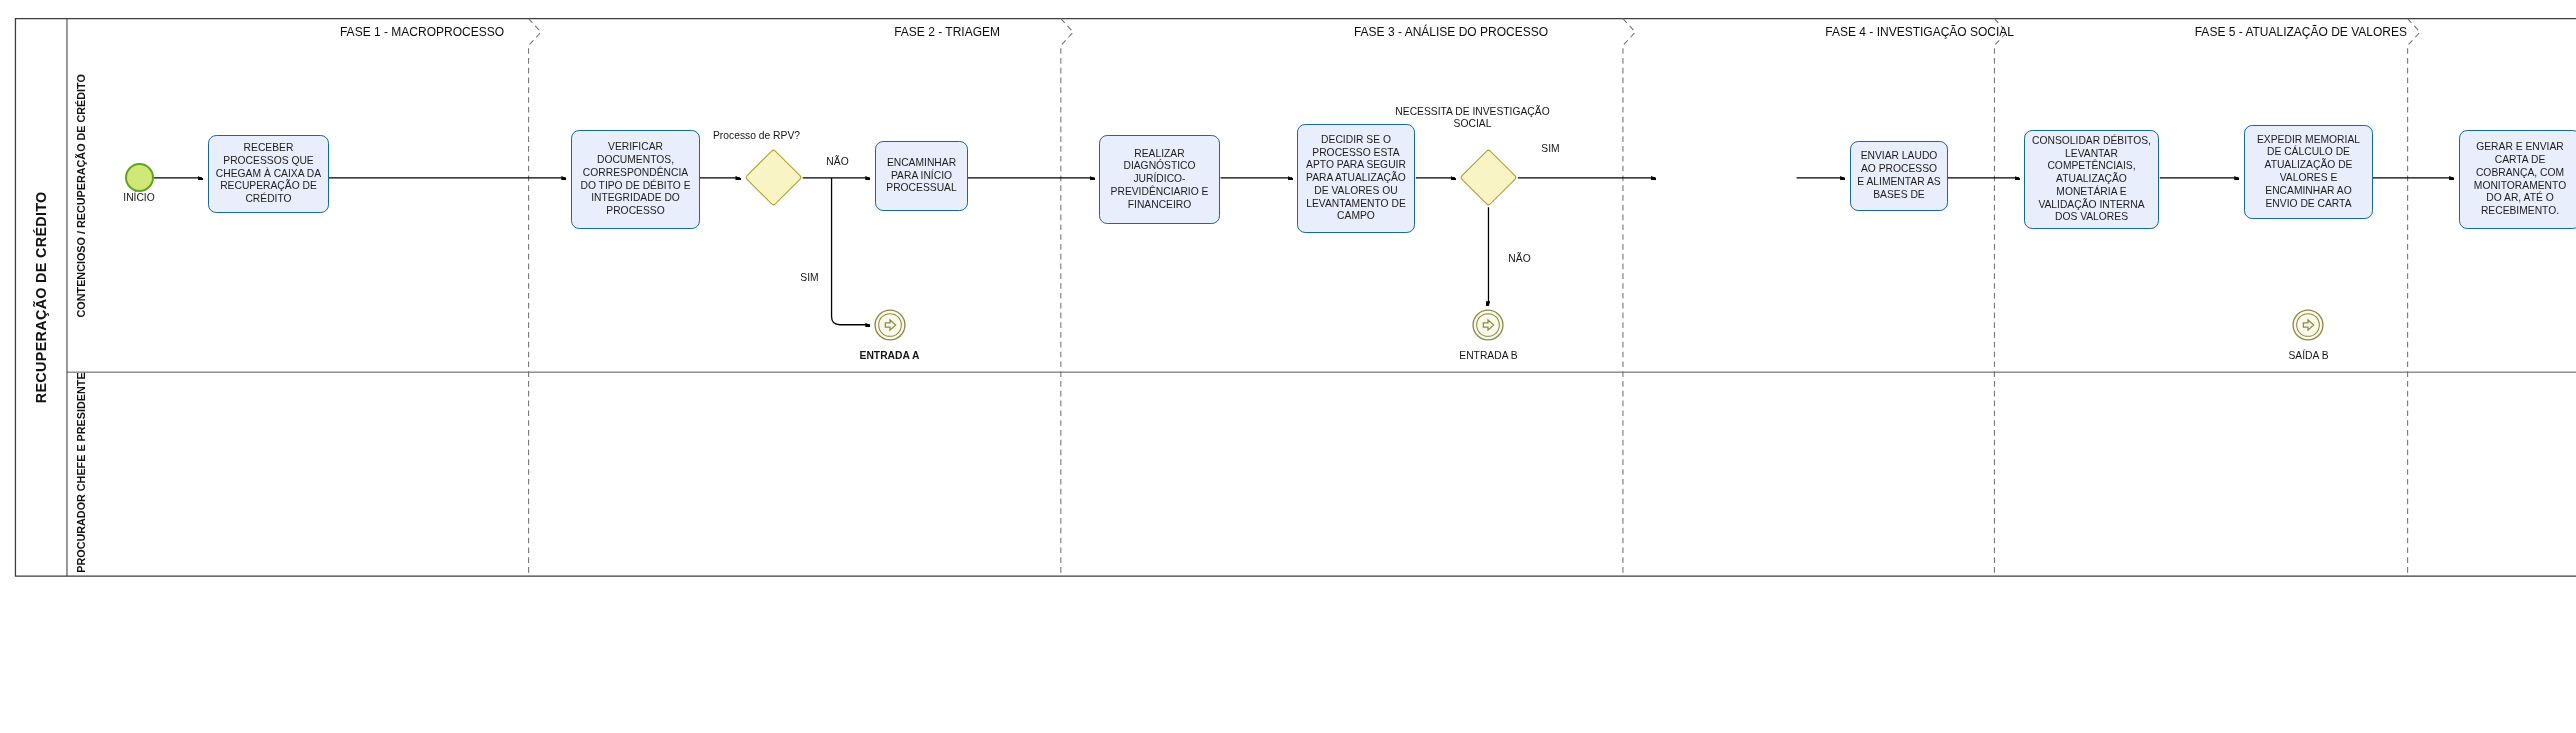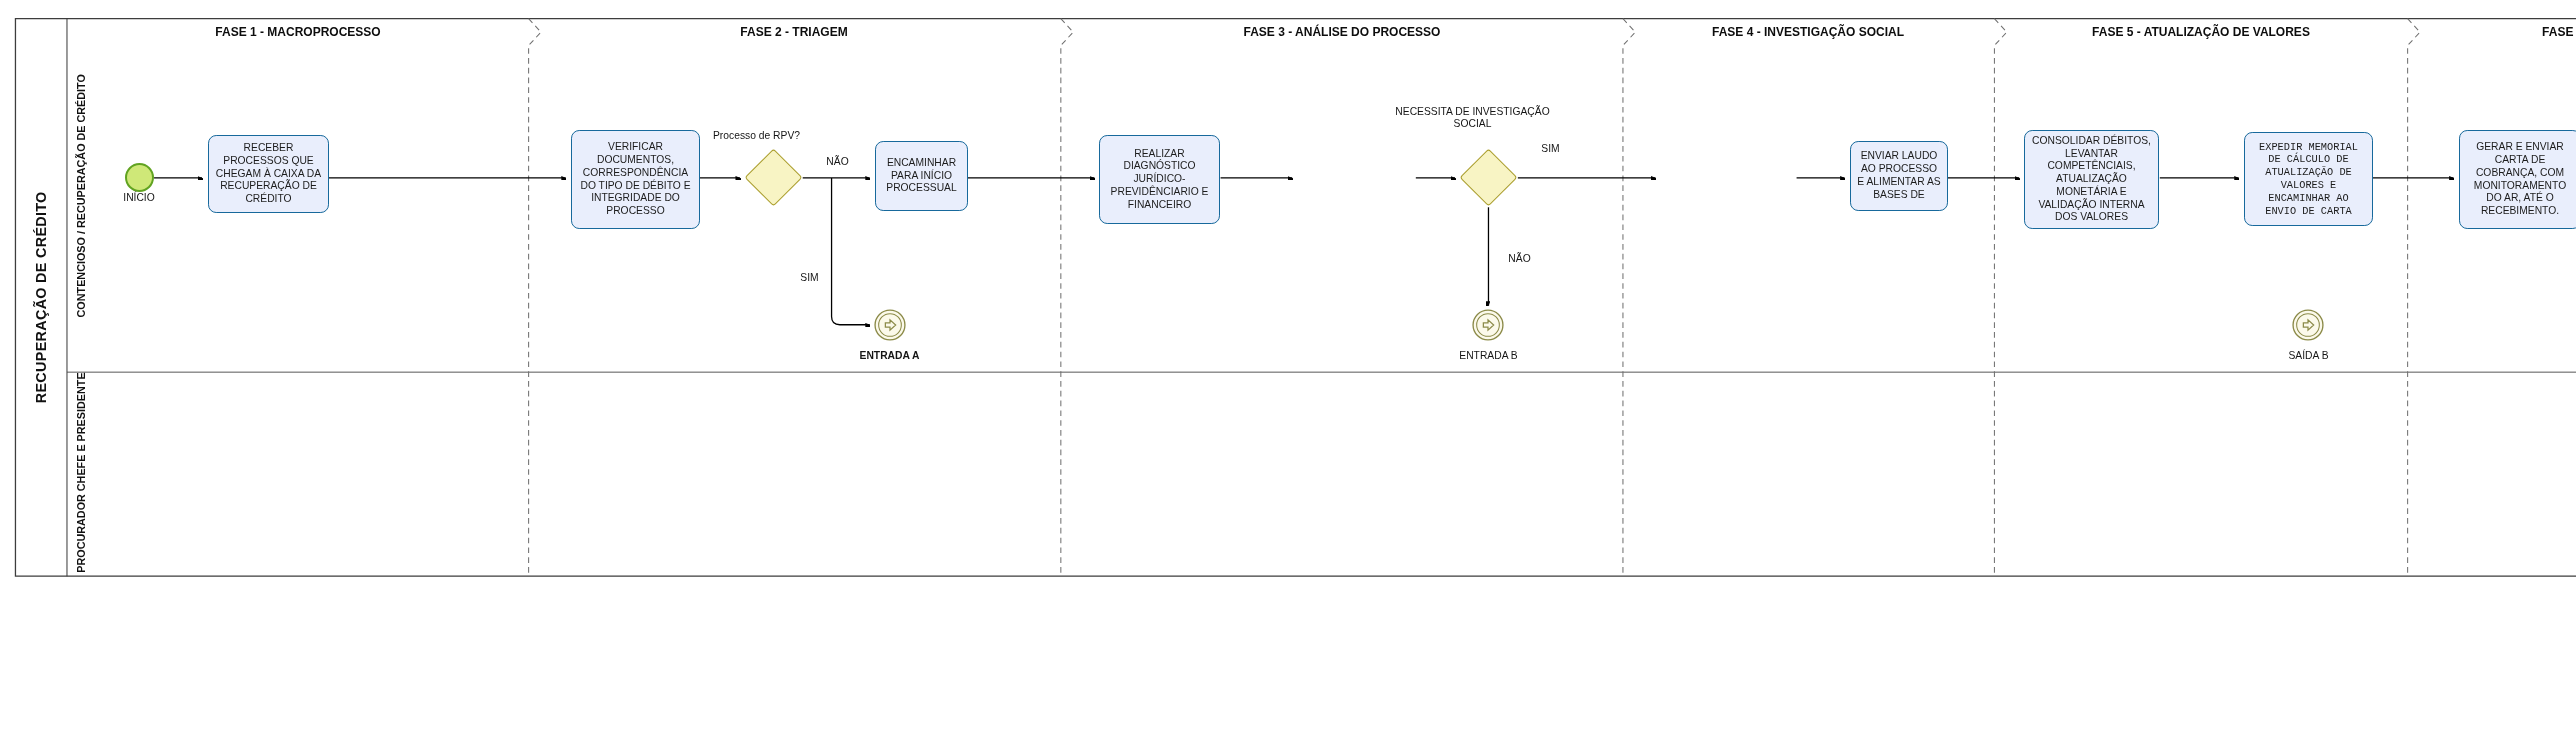--- a/index.html
+++ b/index.html
@@ -3,21 +3,21 @@
 <meta charset="utf-8">
 <style>
   html,body{margin:0;padding:0;background:#ffffff;}
   #canvas{position:relative;width:3825px;height:734px;background:#ffffff;overflow:hidden;
           font-family:"Liberation Sans", sans-serif;}
   svg.layer{position:absolute;left:0;top:0;width:3825px;height:734px;}
   .vlabel{position:absolute;transform:rotate(-90deg);transform-origin:center;text-align:center;
           font-weight:bold;color:#111;white-space:nowrap;}
   .pool-title{font-size:14.4px;letter-spacing:0.3px;}
   .lane-title{font-size:10.8px;}
-  .phase-title{position:absolute;top:25px;height:15.5px;text-align:center;font-weight:bold;
+  .phase-title{position:absolute;top:25px;height:15.5px;text-align:right;font-weight:normal;
                font-size:12px;color:#0d0d0d;white-space:nowrap;}
   .task{position:absolute;background:#e9eefc;border:1.5px solid #17699c;border-radius:8.2px;
         display:flex;align-items:center;justify-content:center;text-align:center;
         font-size:10.3px;line-height:1.24;color:#1c1c1c;padding:3.1px 5.2px;box-sizing:border-box;}
   .gw{position:absolute;width:41px;height:41px;background:#f8f4c4;border:1.5px solid #ab9f2e;
       border-radius:3.1px;transform:rotate(45deg);box-sizing:border-box;}
   .ev-start{position:absolute;width:29px;height:29px;border-radius:50%;background:#cfe878;
             border:2.1px solid #61a321;box-sizing:border-box;}
   .ev-link{position:absolute;width:34px;height:34px;}
   .lbl{position:absolute;text-align:center;font-size:10.3px;color:#151515;line-height:1.2;}
@@ -118,19 +118,20 @@
 
   <div class="lbl" style="left:822px;top:156px;width:31px;">NÃO</div>
   <div class="lbl" style="left:789px;top:272px;width:41px;">SIM</div>
   <div class="lbl" style="left:1530px;top:143px;width:41px;">SIM</div>
   <div class="lbl" style="left:1499px;top:253px;width:41px;">NÃO</div>
 
   <div class="task" style="left:208px;top:135px;width:121px;height:78px;">RECEBER PROCESSOS QUE CHEGAM À CAIXA DA RECUPERAÇÃO DE CRÉDITO</div>
   <div class="task" style="left:571px;top:130px;width:129px;height:99px;">VERIFICAR DOCUMENTOS, CORRESPONDÊNCIA DO TIPO DE DÉBITO E INTEGRIDADE DO PROCESSO</div>
   <div class="task" style="left:875px;top:141px;width:93px;height:70px;">ENCAMINHAR PARA INÍCIO PROCESSUAL</div>
   <div class="task" style="left:1099px;top:135px;width:121px;height:89px;">REALIZAR DIAGNÓSTICO JURÍDICO-PREVIDÊNCIARIO E FINANCEIRO</div>
+  <div class="task" style="left:1297px;top:124px;width:118px;height:109px;">DECIDIR SE O PROCESSO ESTA APTO PARA SEGUIR PARA ATUALIZAÇÃO DE VALORES OU LEVANTAMENTO DE CAMPO</div>
   <div class="task" style="left:1850px;top:141px;width:98px;height:70px;">ENVIAR LAUDO AO PROCESSO E ALIMENTAR AS BASES DE</div>
   <div class="task" style="left:2024px;top:130px;width:135px;height:99px;">CONSOLIDAR DÉBITOS, LEVANTAR COMPETÊNCIAIS, ATUALIZAÇÃO MONETÁRIA E VALIDAÇÃO INTERNA DOS VALORES</div>
-  <div class="task" style="left:2244px;top:132px;width:129px;height:94px;font-family:Liberation Mono, monospace;">EXPEDIR MEMORIAL DE CÁLCULO DE ATUALIZAÇÃO DE VALORES E ENCAMINHAR AO ENVIO DE CARTA</div>
+  <div class="task" style="left:2244px;top:125px;width:129px;height:94px;">EXPEDIR MEMORIAL DE CÁLCULO DE ATUALIZAÇÃO DE VALORES E ENCAMINHAR AO ENVIO DE CARTA</div>
   <div class="task" style="left:2459px;top:130px;width:122px;height:99px;">GERAR E ENVIAR CARTA DE COBRANÇA, COM MONITORAMENTO DO AR, ATÉ O RECEBIMENTO.</div>
 
 </div>
 
 
 </body></html>

